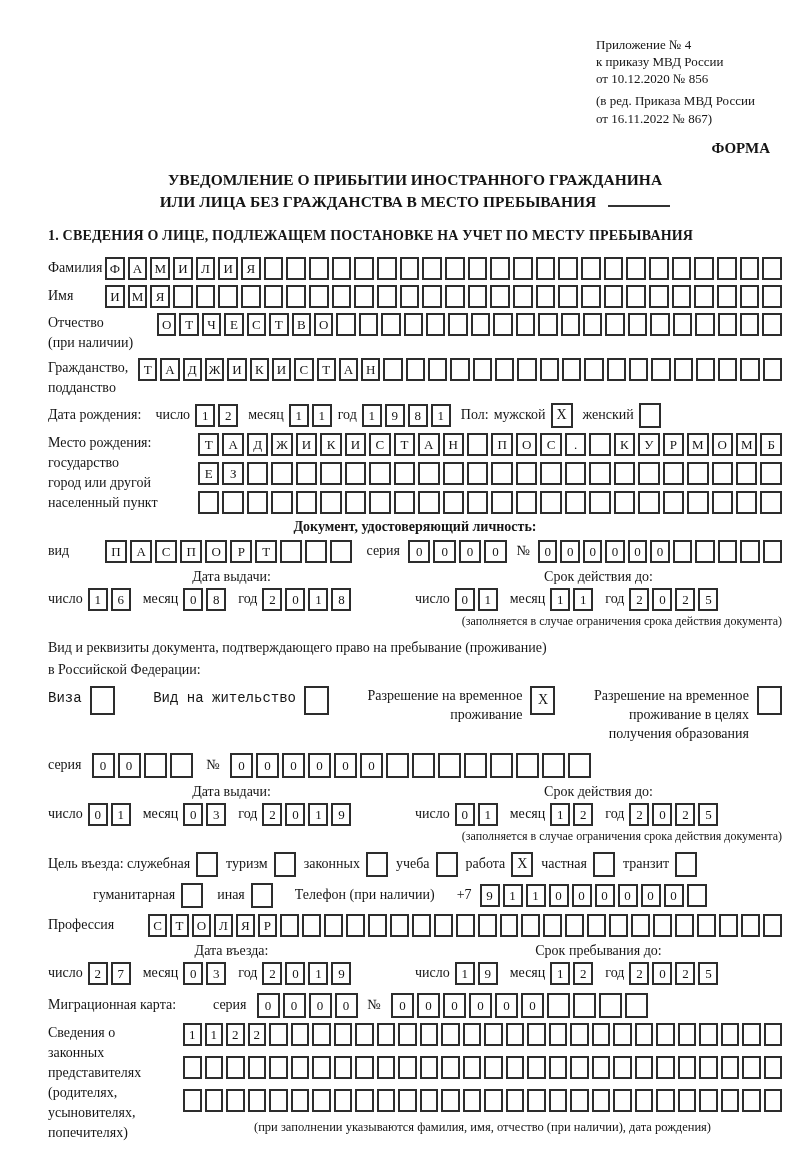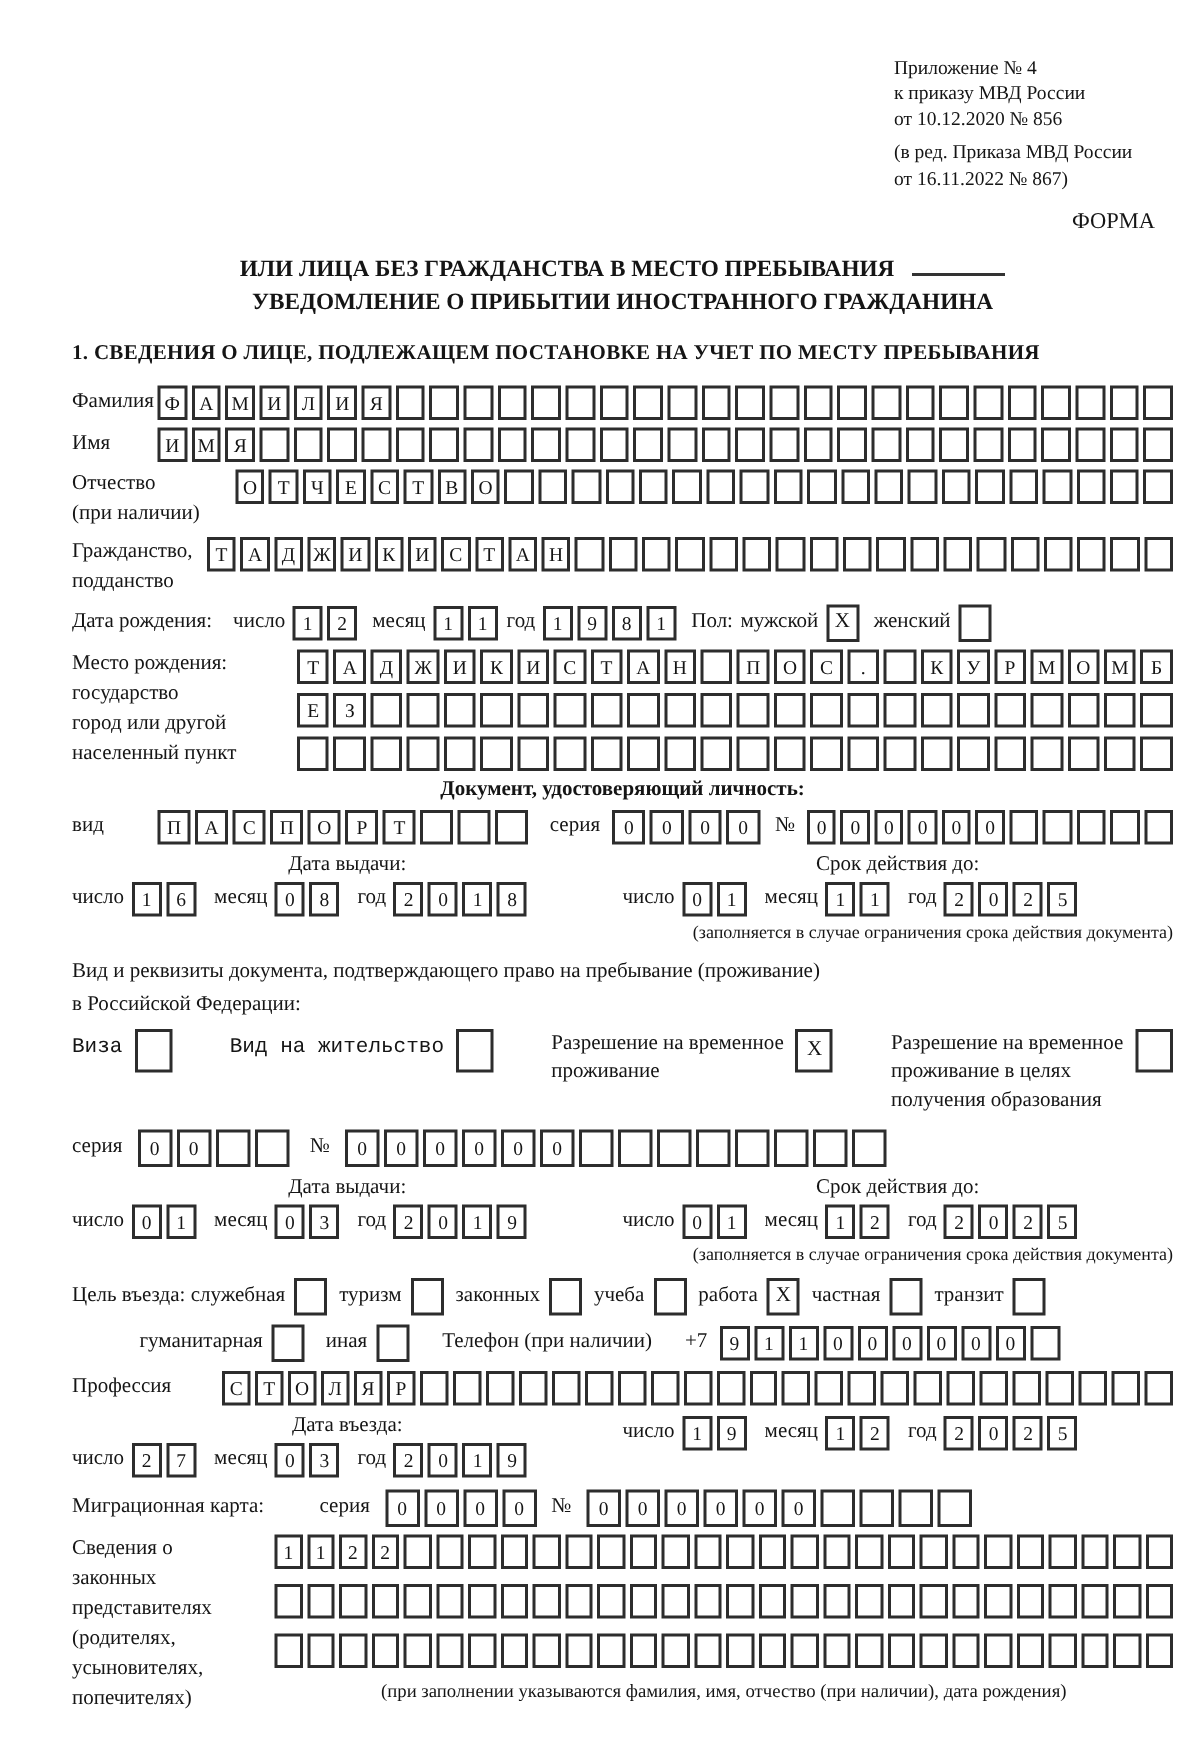--- a/index.html
+++ b/index.html
@@ -6,21 +6,21 @@
   body{
     width:800px;height:1163px;background:#ffffff;color:#151515;
     font-family:"Liberation Serif","DejaVu Serif",serif;
     overflow:hidden;
   }
   .page{box-sizing:border-box;width:800px;height:921px;padding:36px 18px 10px 48px;}
 
   
   .top-right{margin-left:auto;width:186px;font-size:13px;line-height:1.32;}
   .top-right .amend{margin-top:5px;}
-  .forma{font-weight:normal;font-size:15px;text-align:right;padding-right:12px;margin:13px 0 12px 0;width:186px;margin-left:auto;}
+  .forma{font-weight:bold;font-size:15px;text-align:right;padding-right:12px;margin:13px 0 12px 0;width:186px;margin-left:auto;}
 
   
   .title{text-align:center;font-weight:bold;font-size:15.5px;line-height:1.45;margin-bottom:14px;}
   .blank-line{display:inline-block;width:62px;border-bottom:2px solid #333;margin-left:12px;vertical-align:baseline;}
   .section-title{font-weight:bold;font-size:14px;margin-bottom:13px;letter-spacing:.2px;}
 
   
   .frow{display:flex;align-items:center;margin-bottom:5px;}
   .frow.top{align-items:flex-start;}
   .flabel{font-size:14px;flex:none;line-height:1.35;}
@@ -54,21 +54,21 @@
   .dhalf{width:50%;}
   .dheader{text-align:center;font-size:14px;line-height:18px;}
   .dline{display:flex;align-items:center;margin-top:2px;}
   .dlab{font-size:14px;flex:none;margin-right:5px;}
   .dline .cells{margin-right:12px;}
   .small-note{font-size:12px;text-align:right;margin:3px 0 8px 0;}
 
   .intro{font-size:14px;line-height:1.6;}
   .opts-row{display:flex;justify-content:space-between;align-items:flex-start;margin:4px 0 10px 0;}
   .opt{display:flex;align-items:flex-start;}
-  .opt .opt-lines{text-align:left;font-size:14px;line-height:19px;margin-right:8px;}
+  .opt .opt-lines{text-align:right;font-size:14px;line-height:19px;margin-right:8px;}
   .opt .opt-line{font-size:14px;line-height:25px;margin-right:8px;font-family:Liberation Mono, monospace;}
 
   .purpose-row{display:flex;align-items:center;margin-bottom:6px;font-size:14px;}
   .purpose-row .cb{margin:0 8px 0 6px;}
   .indent45{margin-left:45px;}
 
   .rep-block{display:flex;align-items:flex-start;margin-top:2px;}
   .rep-rows{flex:1;display:flex;flex-direction:column;gap:10px;}
   .rep-note{font-size:12.5px;text-align:center;margin:8px 0 0 150px;}
 </style>
@@ -82,22 +82,22 @@
     <div>к приказу МВД России</div>
     <div>от 10.12.2020 № 856</div>
     <div class="amend">
       <div>(в ред. Приказа МВД России</div>
       <div>от 16.11.2022 № 867)</div>
     </div>
   </div>
   <div class="forma">ФОРМА</div>
 
   <div class="title">
+    <div>УВЕДОМЛЕНИЕ О ПРИБЫТИИ ИНОСТРАННОГО ГРАЖДАНИНА</div>
     <div><span>ИЛИ ЛИЦА БЕЗ ГРАЖДАНСТВА В МЕСТО ПРЕБЫВАНИЯ</span><span class="blank-line"></span></div>
-    <div>УВЕДОМЛЕНИЕ О ПРИБЫТИИ ИНОСТРАННОГО ГРАЖДАНИНА</div>
   </div>
 
   <div class="section-title">1. СВЕДЕНИЯ О ЛИЦЕ, ПОДЛЕЖАЩЕМ ПОСТАНОВКЕ НА УЧЕТ ПО МЕСТУ ПРЕБЫВАНИЯ</div>
 
   <div class="frow">
     <span class="flabel w60">Фамилия</span>
     <div class="cells fill">
         <span class="cell">Ф</span>
         <span class="cell">А</span>
         <span class="cell">М</span>
@@ -641,20 +641,21 @@
         <span class="dlab">год</span>
         <div class="cells">
             <span class="cell">2</span>
             <span class="cell">0</span>
             <span class="cell">1</span>
             <span class="cell">9</span>
           </div>
       </div>
     </div>
     <div class="dhalf">
+      <div class="dheader">Срок пребывания до:</div>
       <div class="dline">
         <span class="dlab">число</span>
         <div class="cells">
             <span class="cell">1</span>
             <span class="cell">9</span>
           </div>
         <span class="dlab">месяц</span>
         <div class="cells">
             <span class="cell">1</span>
             <span class="cell">2</span>

